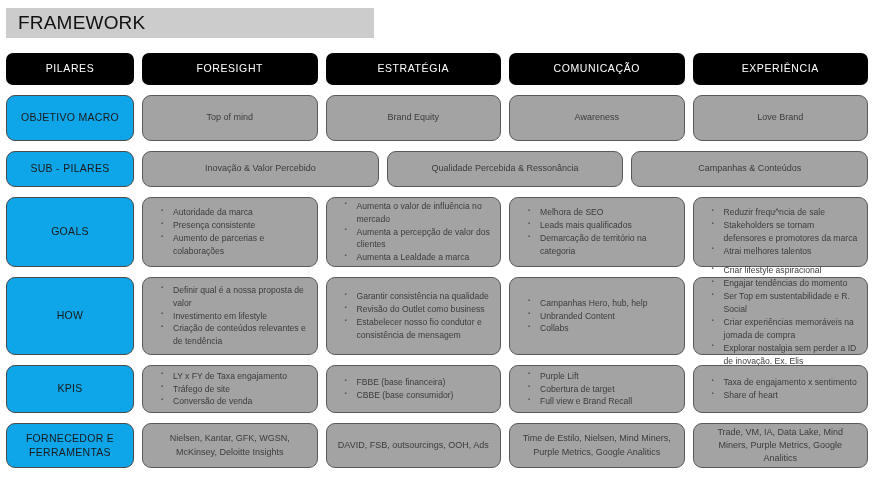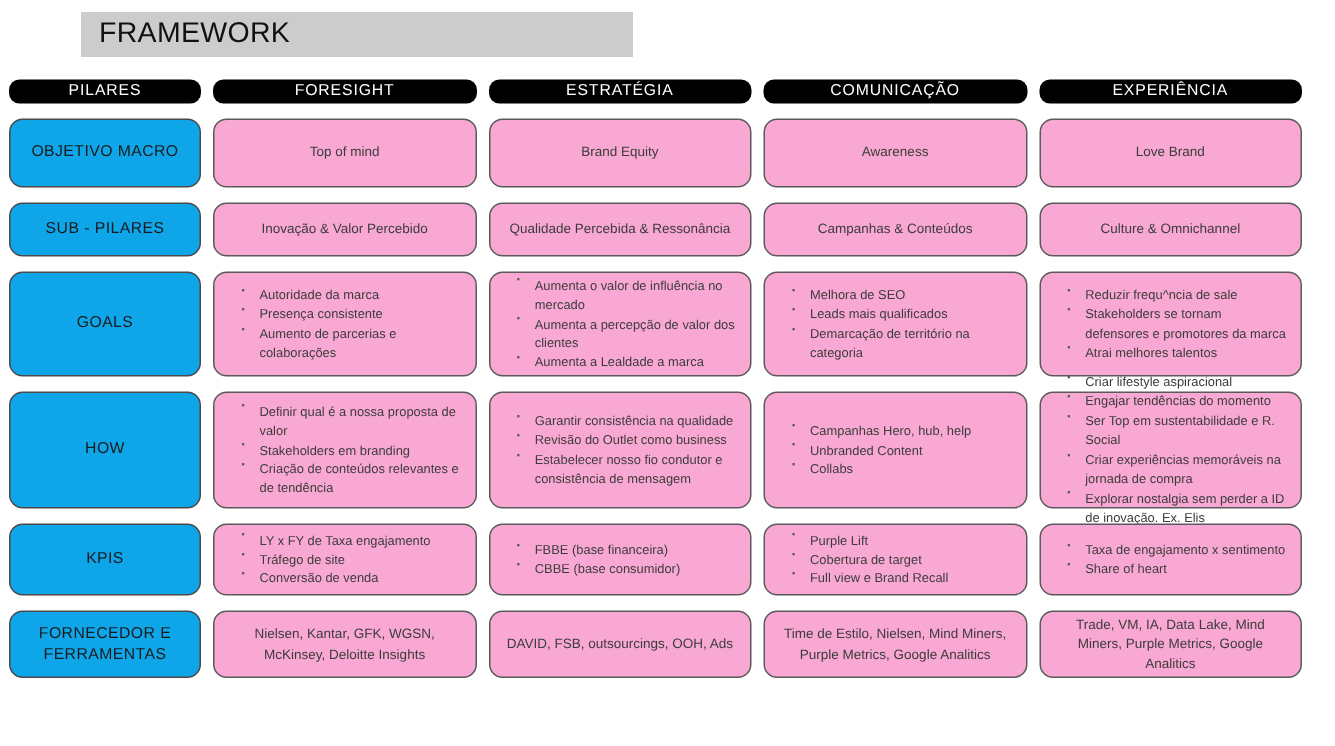--- a/index.html
+++ b/index.html
@@ -26,21 +26,20 @@
     position: absolute;
     left: 6px;
     top: 8px;
     width: 368px;
     height: 30px;
     background: #cccccc;
     display: flex;
     align-items: center;
     padding-left: 12px;
     box-sizing: border-box;
-    margin-left: 48px;
   }
   .title-banner .title-text {
     font-size: 19px;
     color: #111111;
     letter-spacing: 0.2px;
     font-weight: 400;
   }
 
   
   .grid {
@@ -66,21 +65,21 @@
     align-items: center;
     justify-content: center;
     position: relative;
   }
   .cell:last-child { margin-right: 16px; }
 
   .col-label { flex: 0 0 128px; }
   .col-body  { flex: 1 1 0; }
 
   
-  .row-header { height: 16px; }
+  .row-header { height: 32px; }
   .row-header .cell {
     background: #000000;
     border-radius: 7px;
   }
   .row-header .cell-text {
     color: #ffffff;
     font-size: 10.5px;
     letter-spacing: 0.6px;
     text-align: center;
     line-height: 1.1;
@@ -95,21 +94,21 @@
     font-size: 10.5px;
     color: #1a1a1a;
     text-align: center;
     line-height: 1.3;
     letter-spacing: 0.3px;
     padding: 0 4px;
   }
 
   
   .body-cell {
-    background: #f9a8d4;
+    background: #a3a3a3;
     border: 1.1px solid #5a5a5a;
   }
   .body-cell .cell-text {
     font-size: 9px;
     color: #3c3c3c;
     text-align: center;
     line-height: 1.45;
     padding: 0 10px;
   }
 
@@ -206,23 +205,20 @@
       </div>
       <div class="cell col-body body-cell">
         <span class="cell-text">Inovação &amp; Valor Percebido</span>
       </div>
       <div class="cell col-body body-cell">
         <span class="cell-text">Qualidade Percebida &amp; Ressonância</span>
       </div>
       <div class="cell col-body body-cell">
         <span class="cell-text">Campanhas &amp; Conteúdos</span>
       </div>
-      <div class="cell col-body body-cell">
-        <span class="cell-text">Culture &amp; Omnichannel</span>
-      </div>
     </div>
 
     <div class="row row-goals">
       <div class="cell col-label label-cell">
         <span class="cell-text">GOALS</span>
       </div>
       <div class="cell col-body body-cell bulleted">
         <ul class="bullet-list">
             <li>Autoridade da marca</li>
             <li>Presença consistente</li>
@@ -252,21 +248,21 @@
       </div>
     </div>
 
     <div class="row row-how">
       <div class="cell col-label label-cell">
         <span class="cell-text">HOW</span>
       </div>
       <div class="cell col-body body-cell bulleted">
         <ul class="bullet-list">
             <li>Definir qual é a nossa proposta de valor</li>
-            <li>Stakeholders em branding</li>
+            <li>Investimento em lifestyle</li>
             <li>Criação de conteúdos relevantes e de tendência</li>
           </ul>
       </div>
       <div class="cell col-body body-cell bulleted">
         <ul class="bullet-list">
             <li>Garantir consistência na qualidade</li>
             <li>Revisão do Outlet como business</li>
             <li>Estabelecer nosso fio condutor e consistência de mensagem</li>
           </ul>
       </div>

